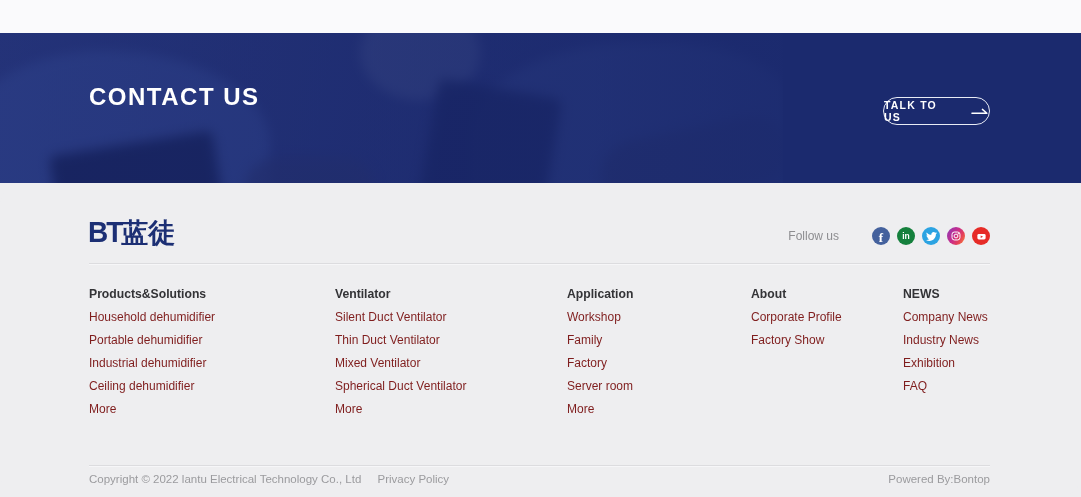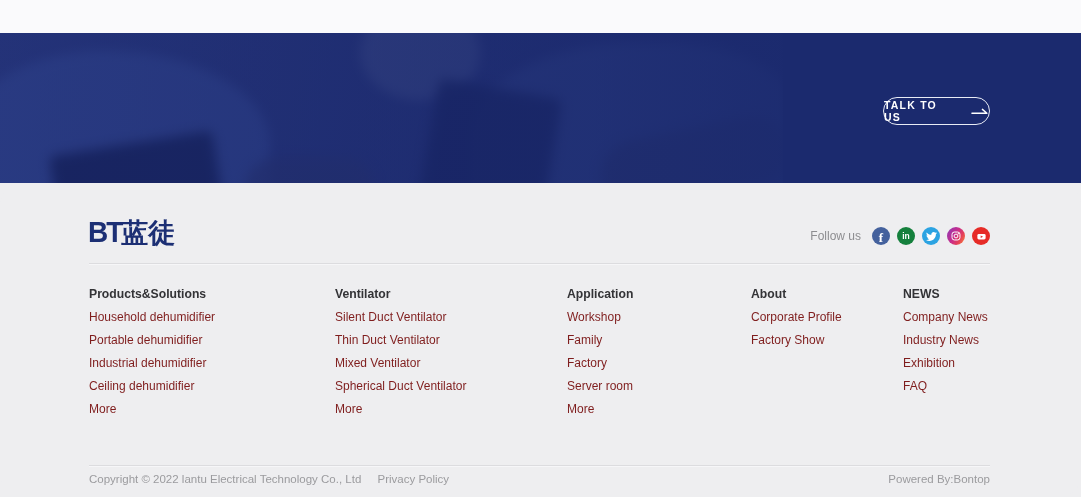--- a/index.html
+++ b/index.html
@@ -30,21 +30,21 @@
   .cta span { font-size:10.5px; font-weight:700; letter-spacing:1.2px; }
   .cta svg { display:block; }
 
   
   .footer { position:absolute; left:0; top:183px; width:1081px; height:314px; background:#eeeef0;border-radius:22px; }
   .logo { position:absolute; left:88px; top:32px; color:#1c2f74; cursor:pointer; display:flex; align-items:baseline; }
   .logo-mark { font-size:28px; font-weight:900; letter-spacing:-2px; transform:scaleY(1.05); }
   .logo-cjk { font-size:27px; font-weight:900; letter-spacing:0px; }
 
   .social { position:absolute; right:91px; top:44px; height:18px; display:flex; align-items:center; }
-  .follow { color:#8d8d90; font-size:12px; margin-right:4px; }
+  .follow { color:#8d8d90; font-size:12px; margin-right:26px; }
   .sicon { width:18px; height:18px; border-radius:50%; margin-left:7px; display:flex; align-items:center; justify-content:center;
            color:#fff; cursor:pointer; text-decoration:none; flex:0 0 auto; }
   .sicon.fb { background:#44619d; }
   .sicon.fb span { font-family:"Liberation Serif",serif; font-size:13px; font-weight:700; margin-top:3px; }
   .sicon.li { background:#15803d; }
   .sicon.li span { font-size:8.5px; font-weight:700; letter-spacing:0; }
   .sicon.tw { background:#2ca3e2; }
   .sicon.ig { background:linear-gradient(120deg,#8a3ab9 0%,#c92d8a 45%,#e43f5a 70%,#fd8d32 100%); }
   .sicon.yt { background:#e62b27; }
 
@@ -77,20 +77,21 @@
     <div class="banner-photo">
       <div class="ph ph-shirt-left"></div>
       <div class="ph ph-head"></div>
       <div class="ph ph-shirt-right"></div>
       <div class="ph ph-tablet-left"></div>
       <div class="ph ph-tablet-mid"></div>
       <div class="ph ph-hand"></div>
       <div class="ph ph-arm"></div>
     </div>
     <div class="banner-overlay"></div>
+    <h2 class="banner-title">CONTACT US</h2>
     <a class="cta">
       <span>TALK TO US</span>
       <svg width="19" height="9" viewBox="0 0 19 9">
         <path d="M1 6.4 H17 M17 6.4 L12.2 2.2" stroke="#ffffff" stroke-width="1.5" fill="none" stroke-linecap="round"></path>
       </svg>
     </a>
   </section>
 
   <footer class="footer">
 

